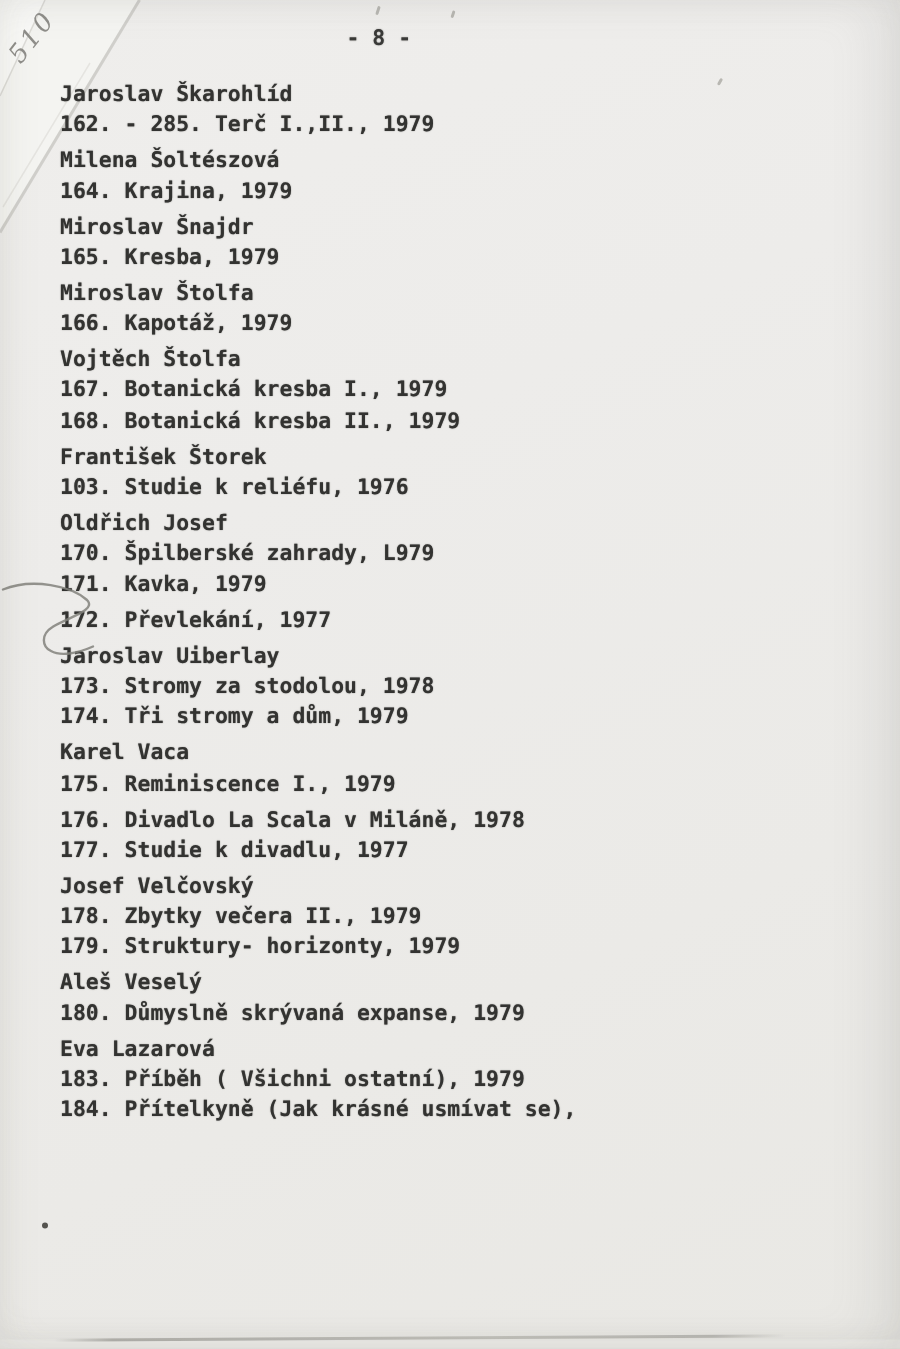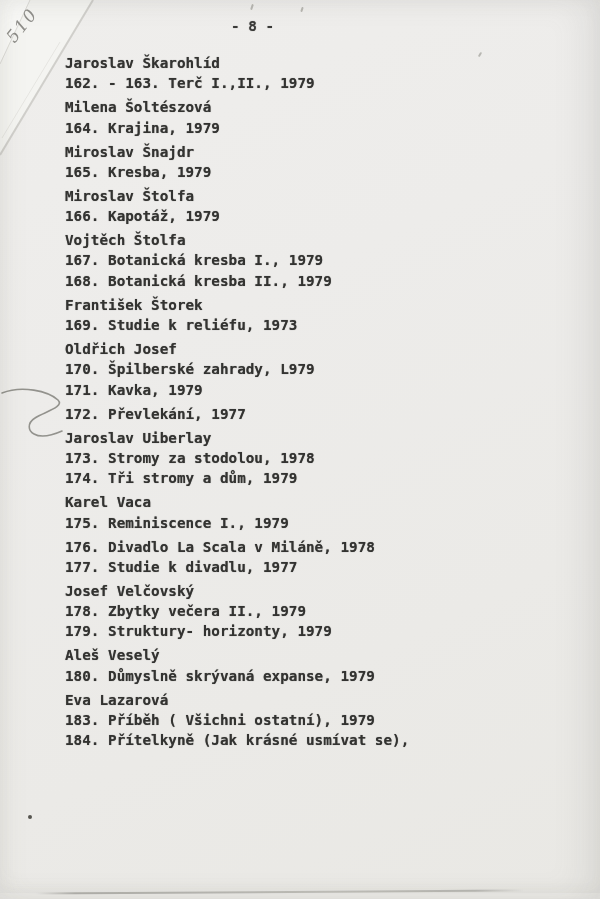--- a/index.html
+++ b/index.html
@@ -34,21 +34,21 @@
   .page-number {
     position: absolute; top: 18px; left: 231px;
     font-family: "DejaVu Sans Mono", monospace;
     font-weight: bold;
     font-size: 14.3px;
     color: #3a3a38;
     text-shadow: 0 0 1px rgba(58,58,56,0.55);
     white-space: pre;
   }
   .catalog {
-    position: absolute; top: 53px; left: 65px; width: 500px;
+    position: absolute; top: 53px; left: 40px; width: 500px;
     font-family: "DejaVu Sans Mono", monospace;
     font-weight: bold;
     font-size: 14.3px;
     color: #333331;
     text-shadow: 0 0 0.8px rgba(50,50,48,0.65);
   }
   .entry { margin-bottom: 3.6px; }
   .line { line-height: 20.35px; white-space: pre; }
   .line.indent { padding-left: 86px; }
   .pen-mark { position: absolute; left: 0; top: 381px; pointer-events: none; }
@@ -93,42 +93,42 @@
 
   <div class="speck s1"></div>
   <div class="speck s2"></div>
   <div class="speck s3"></div>
 
   <div class="page-number">- 8 -</div>
 
   <div class="catalog">
       <div class="entry">
         <div class="line artist">Jaroslav Škarohlíd</div>
-        <div class="line work">162. - 163. Terč I.,II., 1979</div>
+        <div class="line work">162. - 285. Terč I.,II., 1979</div>
       </div>
       <div class="entry">
         <div class="line artist">Milena Šoltészová</div>
         <div class="line work">164. Krajina, 1979</div>
       </div>
       <div class="entry">
         <div class="line artist">Miroslav Šnajdr</div>
         <div class="line work">165. Kresba, 1979</div>
       </div>
       <div class="entry">
         <div class="line artist">Miroslav Štolfa</div>
         <div class="line work">166. Kapotáž, 1979</div>
       </div>
       <div class="entry">
         <div class="line artist">Vojtěch Štolfa</div>
         <div class="line work">167. Botanická kresba I., 1979</div>
         <div class="line work">168. Botanická kresba II., 1979</div>
       </div>
       <div class="entry">
         <div class="line artist">František Štorek</div>
-        <div class="line work">169. Studie k reliéfu, 1973</div>
+        <div class="line work">103. Studie k reliéfu, 1976</div>
       </div>
       <div class="entry">
         <div class="line artist">Oldřich Josef</div>
         <div class="line work">170. Špilberské zahrady, L979</div>
         <div class="line work">171. Kavka, 1979</div>
       </div>
       <div class="entry">
         <div class="line work">172. Převlekání, 1977</div>
       </div>
       <div class="entry">

